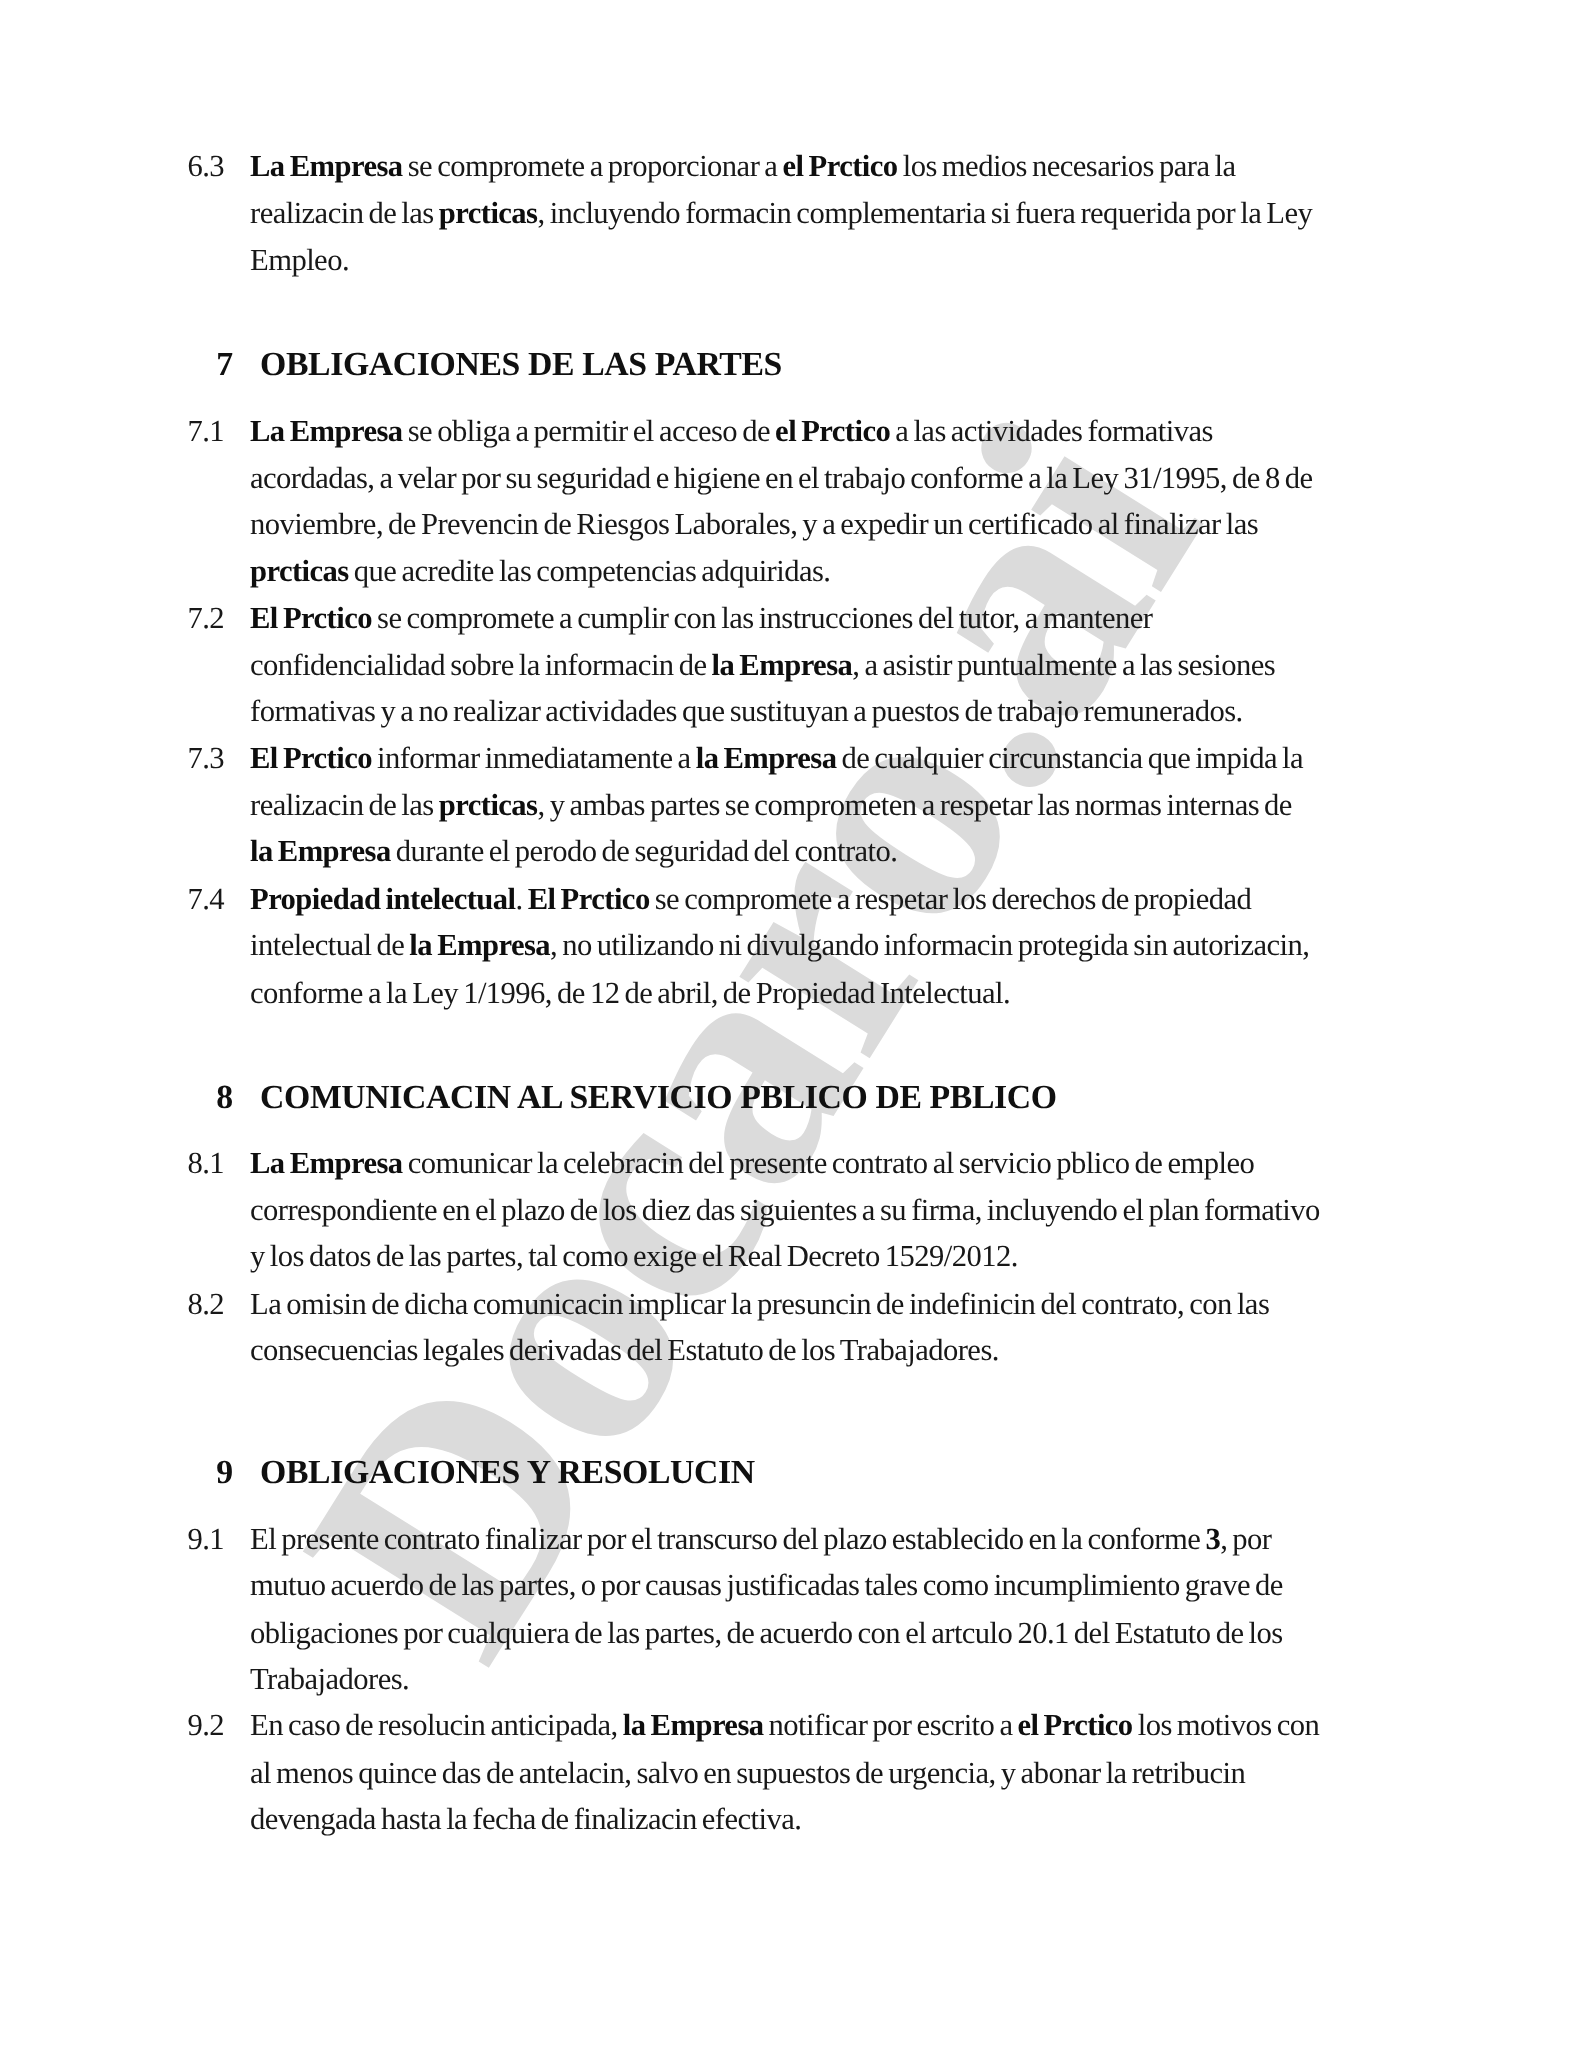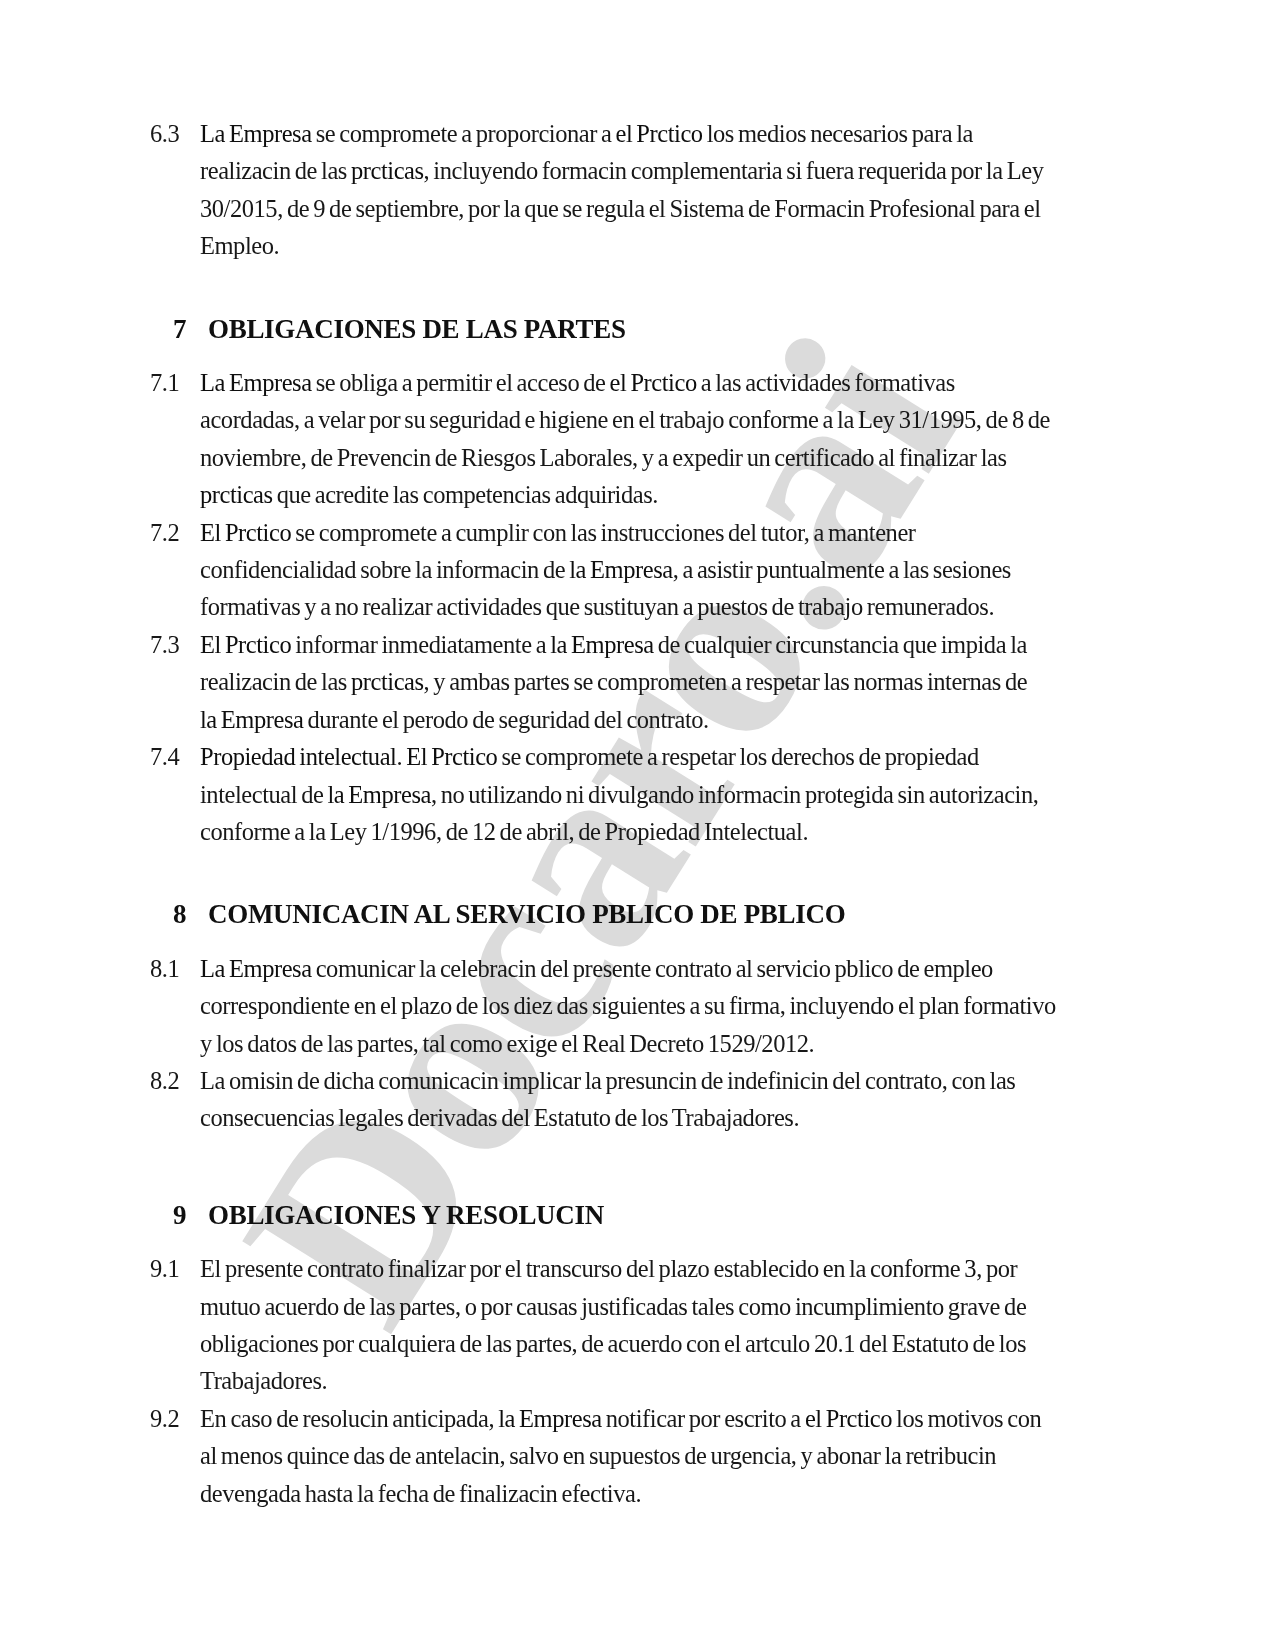--- a/index.html
+++ b/index.html
@@ -54,35 +54,34 @@
     font-size:24.5px;
     line-height:37.4px;
     letter-spacing:-0.45px;
     word-spacing:-1.6px;
   }
   .num{
     position:absolute;left:-50px;top:0;
     font-weight:400;
   }
   .line{display:block;white-space:nowrap;}
-  .item b{font-weight:400;color:#0e0e0e;margin-top:16px;}
+  .item b{font-weight:700;color:#0e0e0e;margin-top:16px;}
 </style>
 </head>
 <body>
 
 <div class="page">
   <div class="watermark" style="color: rgb(219, 219, 219);">Docaro.ai</div>
   <div class="content" id="doc">
       <div class="section">
         <div class="item">
           <span class="num">6.3</span>
           <div class="txt">
             <span class="line"><b>La Empresa</b><span> se compromete a proporcionar a </span><b>el Prctico</b><span> los medios necesarios para la</span></span>
             <span class="line"><span>realizacin de las </span><b>prcticas</b><span>, incluyendo formacin complementaria si fuera requerida por la Ley</span></span>
-            <span class="line"><span>30/2015, de 9 de septiembre, por la que se regula el Sistema de Formacin Profesional para el</span></span>
             <span class="line"><span>Empleo.</span></span>
           </div>
         </div>
       </div>
       <div class="section">
         <div class="heading"><span class="h-num">7</span><span class="h-title">OBLIGACIONES DE LAS PARTES</span></div>
         <div class="item">
           <span class="num">7.1</span>
           <div class="txt">
             <span class="line"><b>La Empresa</b><span> se obliga a permitir el acceso de </span><b>el Prctico</b><span> a las actividades formativas</span></span>

